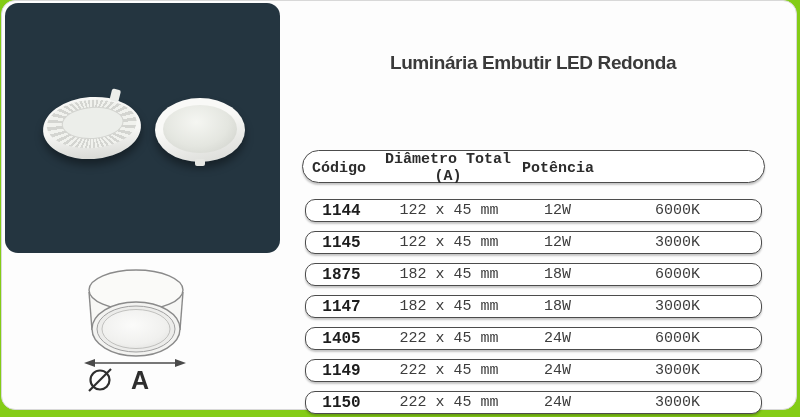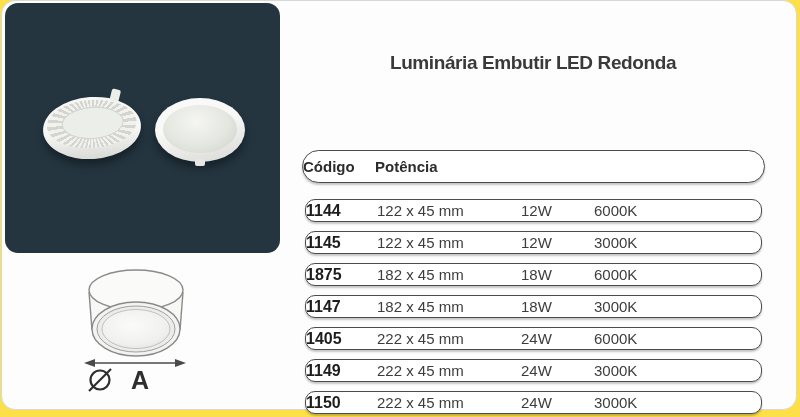--- a/index.html
+++ b/index.html
@@ -1,17 +1,17 @@
 <!DOCTYPE html>
 <html><head>
 <meta charset="utf-8">
 <style>
   html,body{margin:0;padding:0;}
   body{width:800px;height:417px;font-family:"Liberation Sans",sans-serif;}
-  .screen{position:relative;width:800px;height:417px;background:#fde047;overflow:hidden;}
+  .screen{position:relative;width:800px;height:417px;background:#84cc16;overflow:hidden;}
   .card{position:absolute;left:1px;top:0;width:794px;height:408px;background:#fdfdfd;
         border:1px solid #d8d8d8;border-radius:14px;}
   
   .photo-box{position:absolute;left:5px;top:3px;width:275px;height:250px;
              background:#243540;border-radius:13px;}
   .disc{position:absolute;border-radius:50%;}
   .disc-back{left:38px;top:94px;width:98px;height:62px;
              background:linear-gradient(#f7f7f5 55%,#d9dad6);
              box-shadow:0 6px 9px rgba(0,0,0,.38);transform:rotate(-4deg);}
   .disc-back .fins{position:absolute;left:4px;top:3px;width:90px;height:48px;border-radius:50%;
@@ -25,21 +25,21 @@
              box-shadow:0 6px 9px rgba(0,0,0,.38);}
   .disc-front .face{position:absolute;left:8px;top:7px;width:74px;height:48px;border-radius:50%;
              background:radial-gradient(ellipse at 45% 35%,#f5f6f2 0%,#e4e6e0 55%,#ccceC8 100%);}
   .disc-front .nub{position:absolute;left:40px;bottom:-4px;width:10px;height:7px;background:#e6e7e3;
              border-radius:2px;}
   
   .title{position:absolute;left:283px;top:52px;width:500px;text-align:center;
          font-size:19px;font-weight:bold;letter-spacing:-.4px;color:#3a3a3a;}
   
   .pill{position:absolute;background:#fff;border:1px solid #4c4c4c;border-radius:17px;
-        box-shadow:0 2px 2px rgba(0,0,0,.22);display:grid;align-items:center;text-align:left;}
+        box-shadow:0 2px 2px rgba(0,0,0,.22);display:grid;align-items:center;text-align:center;font-family:Liberation Mono, monospace;}
   .pill-header{left:302px;top:150px;width:461px;height:31px;
         grid-template-columns:72px 146px 74px 169px;
         font-weight:bold;font-size:15px;color:#2c2c2c;}
   .pill-row{left:305px;width:455px;height:21px;border-radius:10px;
         grid-template-columns:71px 144px 73px 167px;
         font-size:15px;color:#3d3d3d;top:calc(199px + var(--i)*32px);}
   .pill-row .codigo{font-weight:bold;font-size:16px;color:#1d1d1d;}
   
   .diagram{position:absolute;left:55px;top:260px;width:160px;height:150px;}
 </style>
@@ -58,20 +58,21 @@
     <div class="disc disc-front">
       <div class="face"></div>
       <div class="nub"></div>
     </div>
   </div>
 
   <div class="title">Luminária Embutir LED Redonda</div>
 
   <div class="pill pill-header">
     <span>Código</span>
+    <span>Diâmetro Total (A)</span>
     <span>Potência</span>
   </div>
 
   <div class="pill pill-row" style="--i:0">
     <span class="codigo">1144</span>
     <span>122 x 45 mm</span>
     <span>12W</span>
     <span>6000K</span>
   </div>
   <div class="pill pill-row" style="--i:1">

